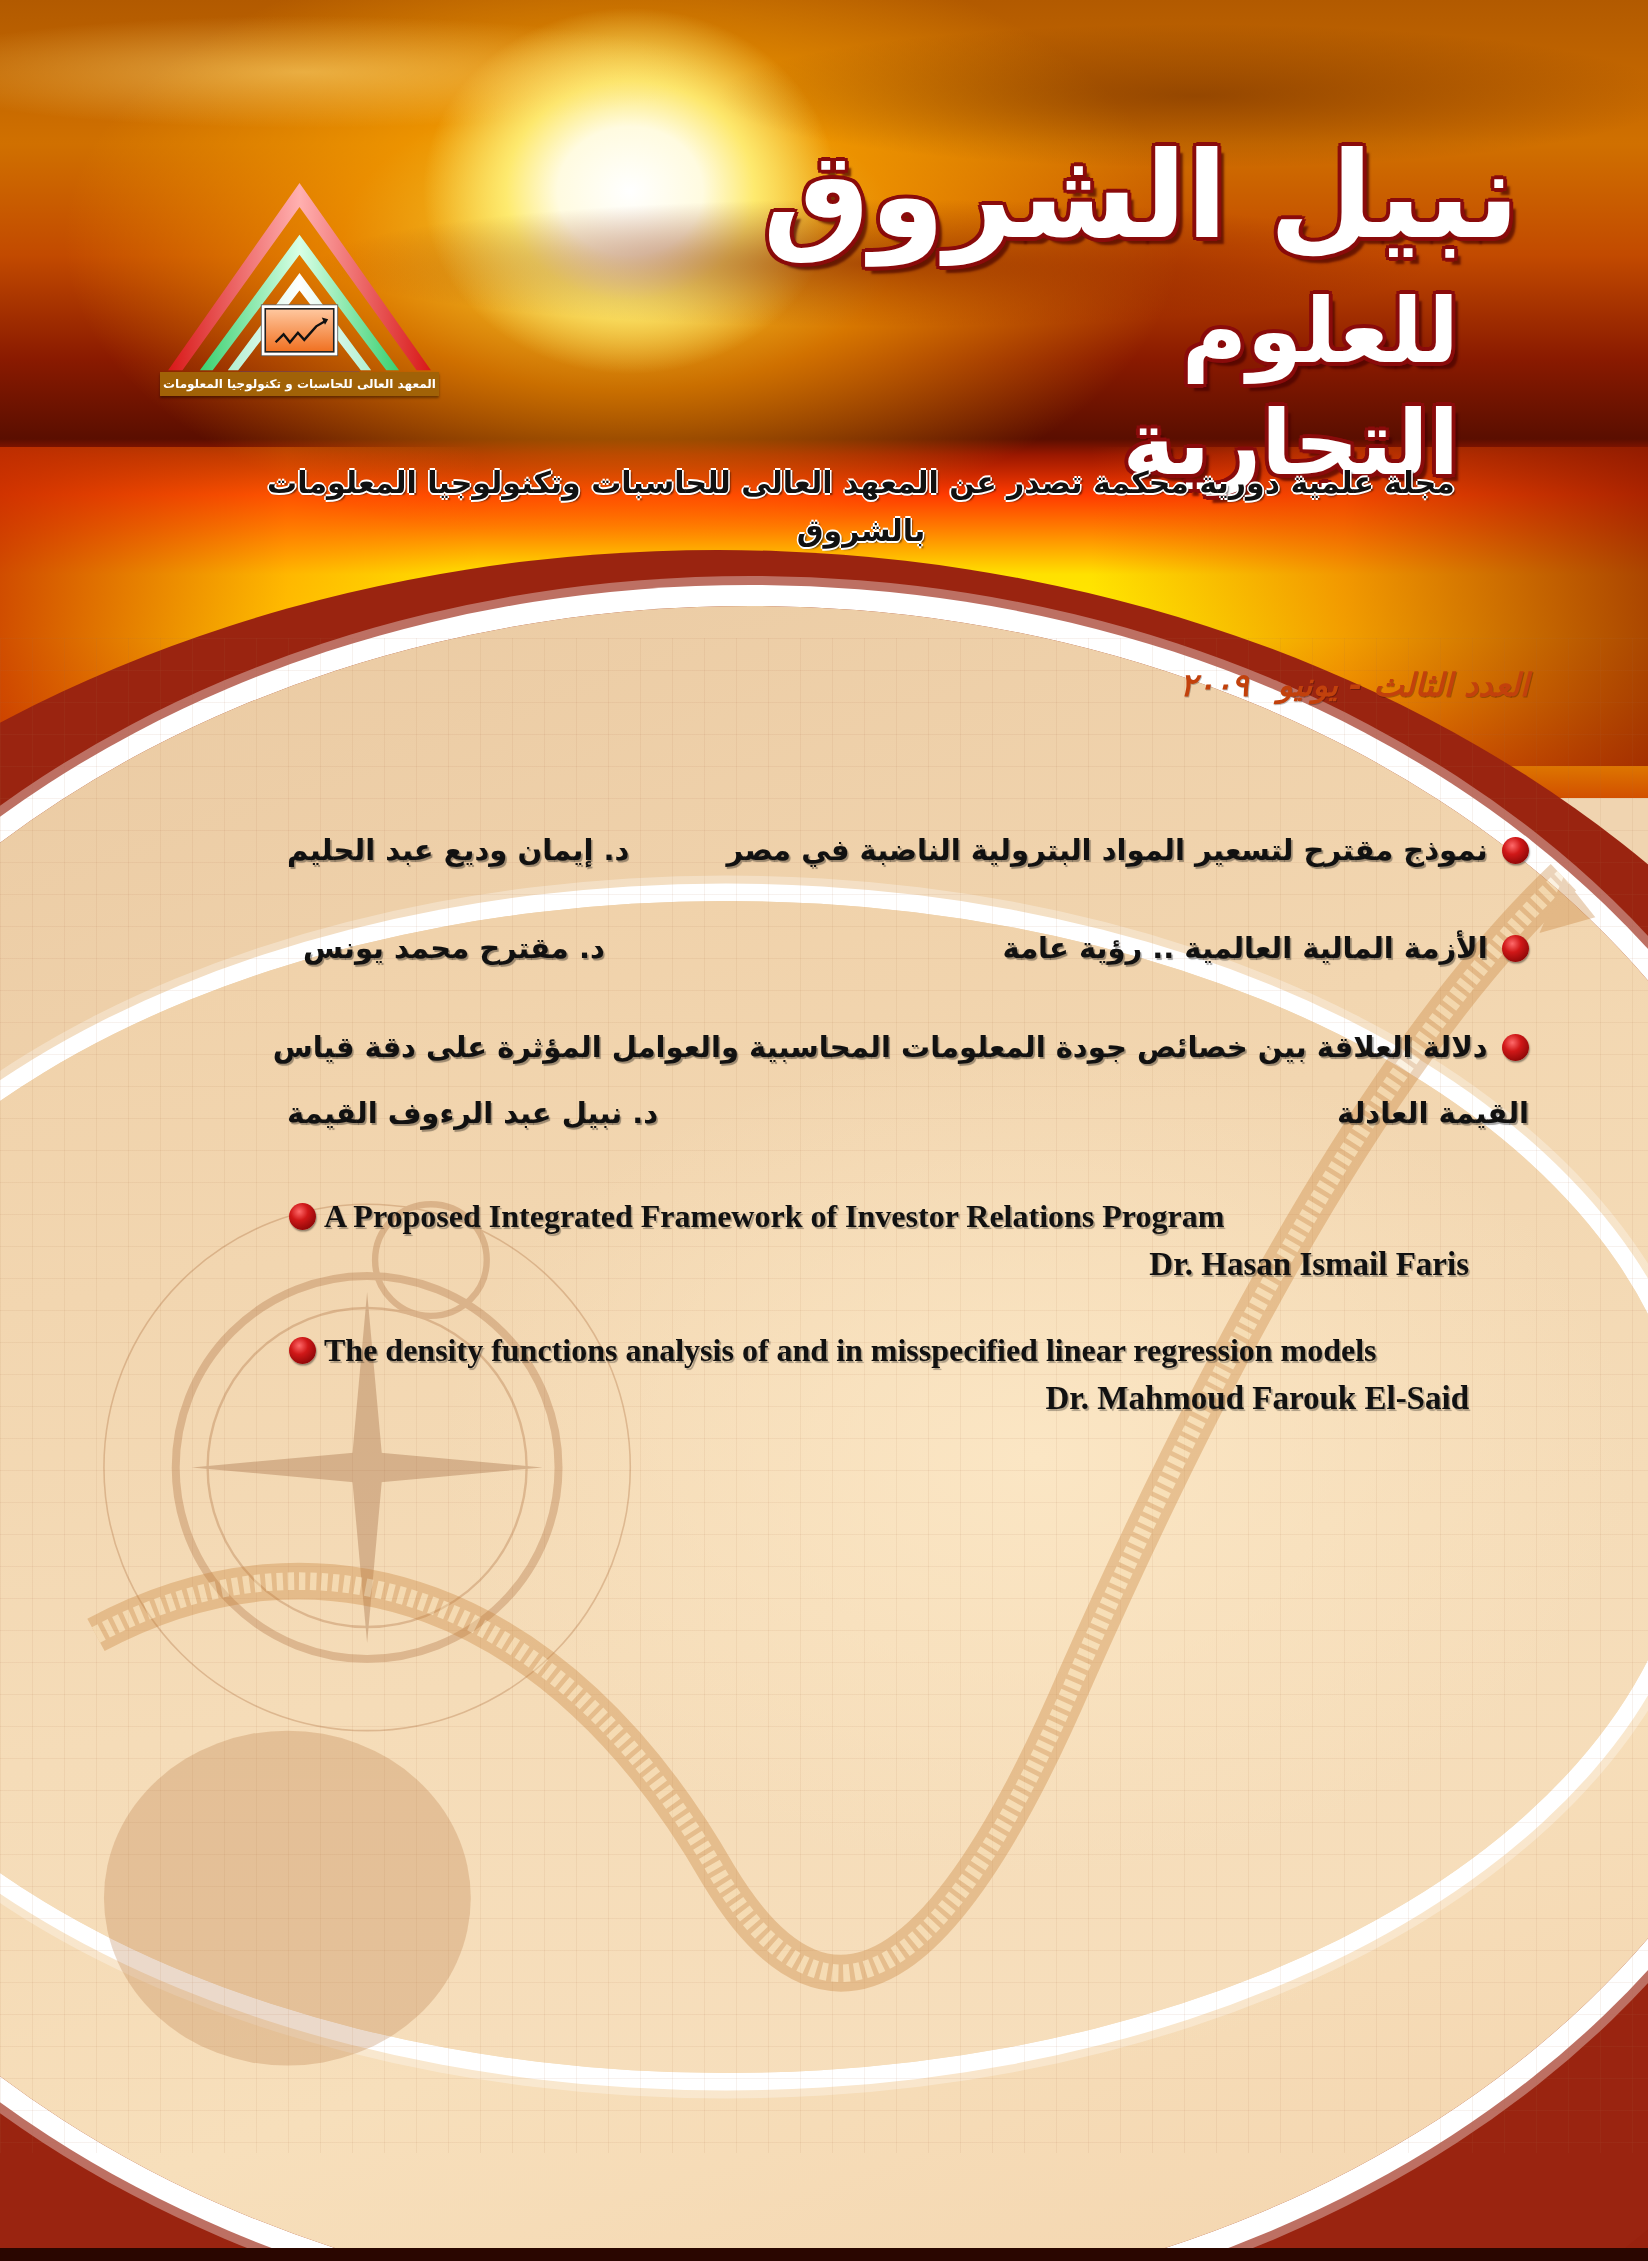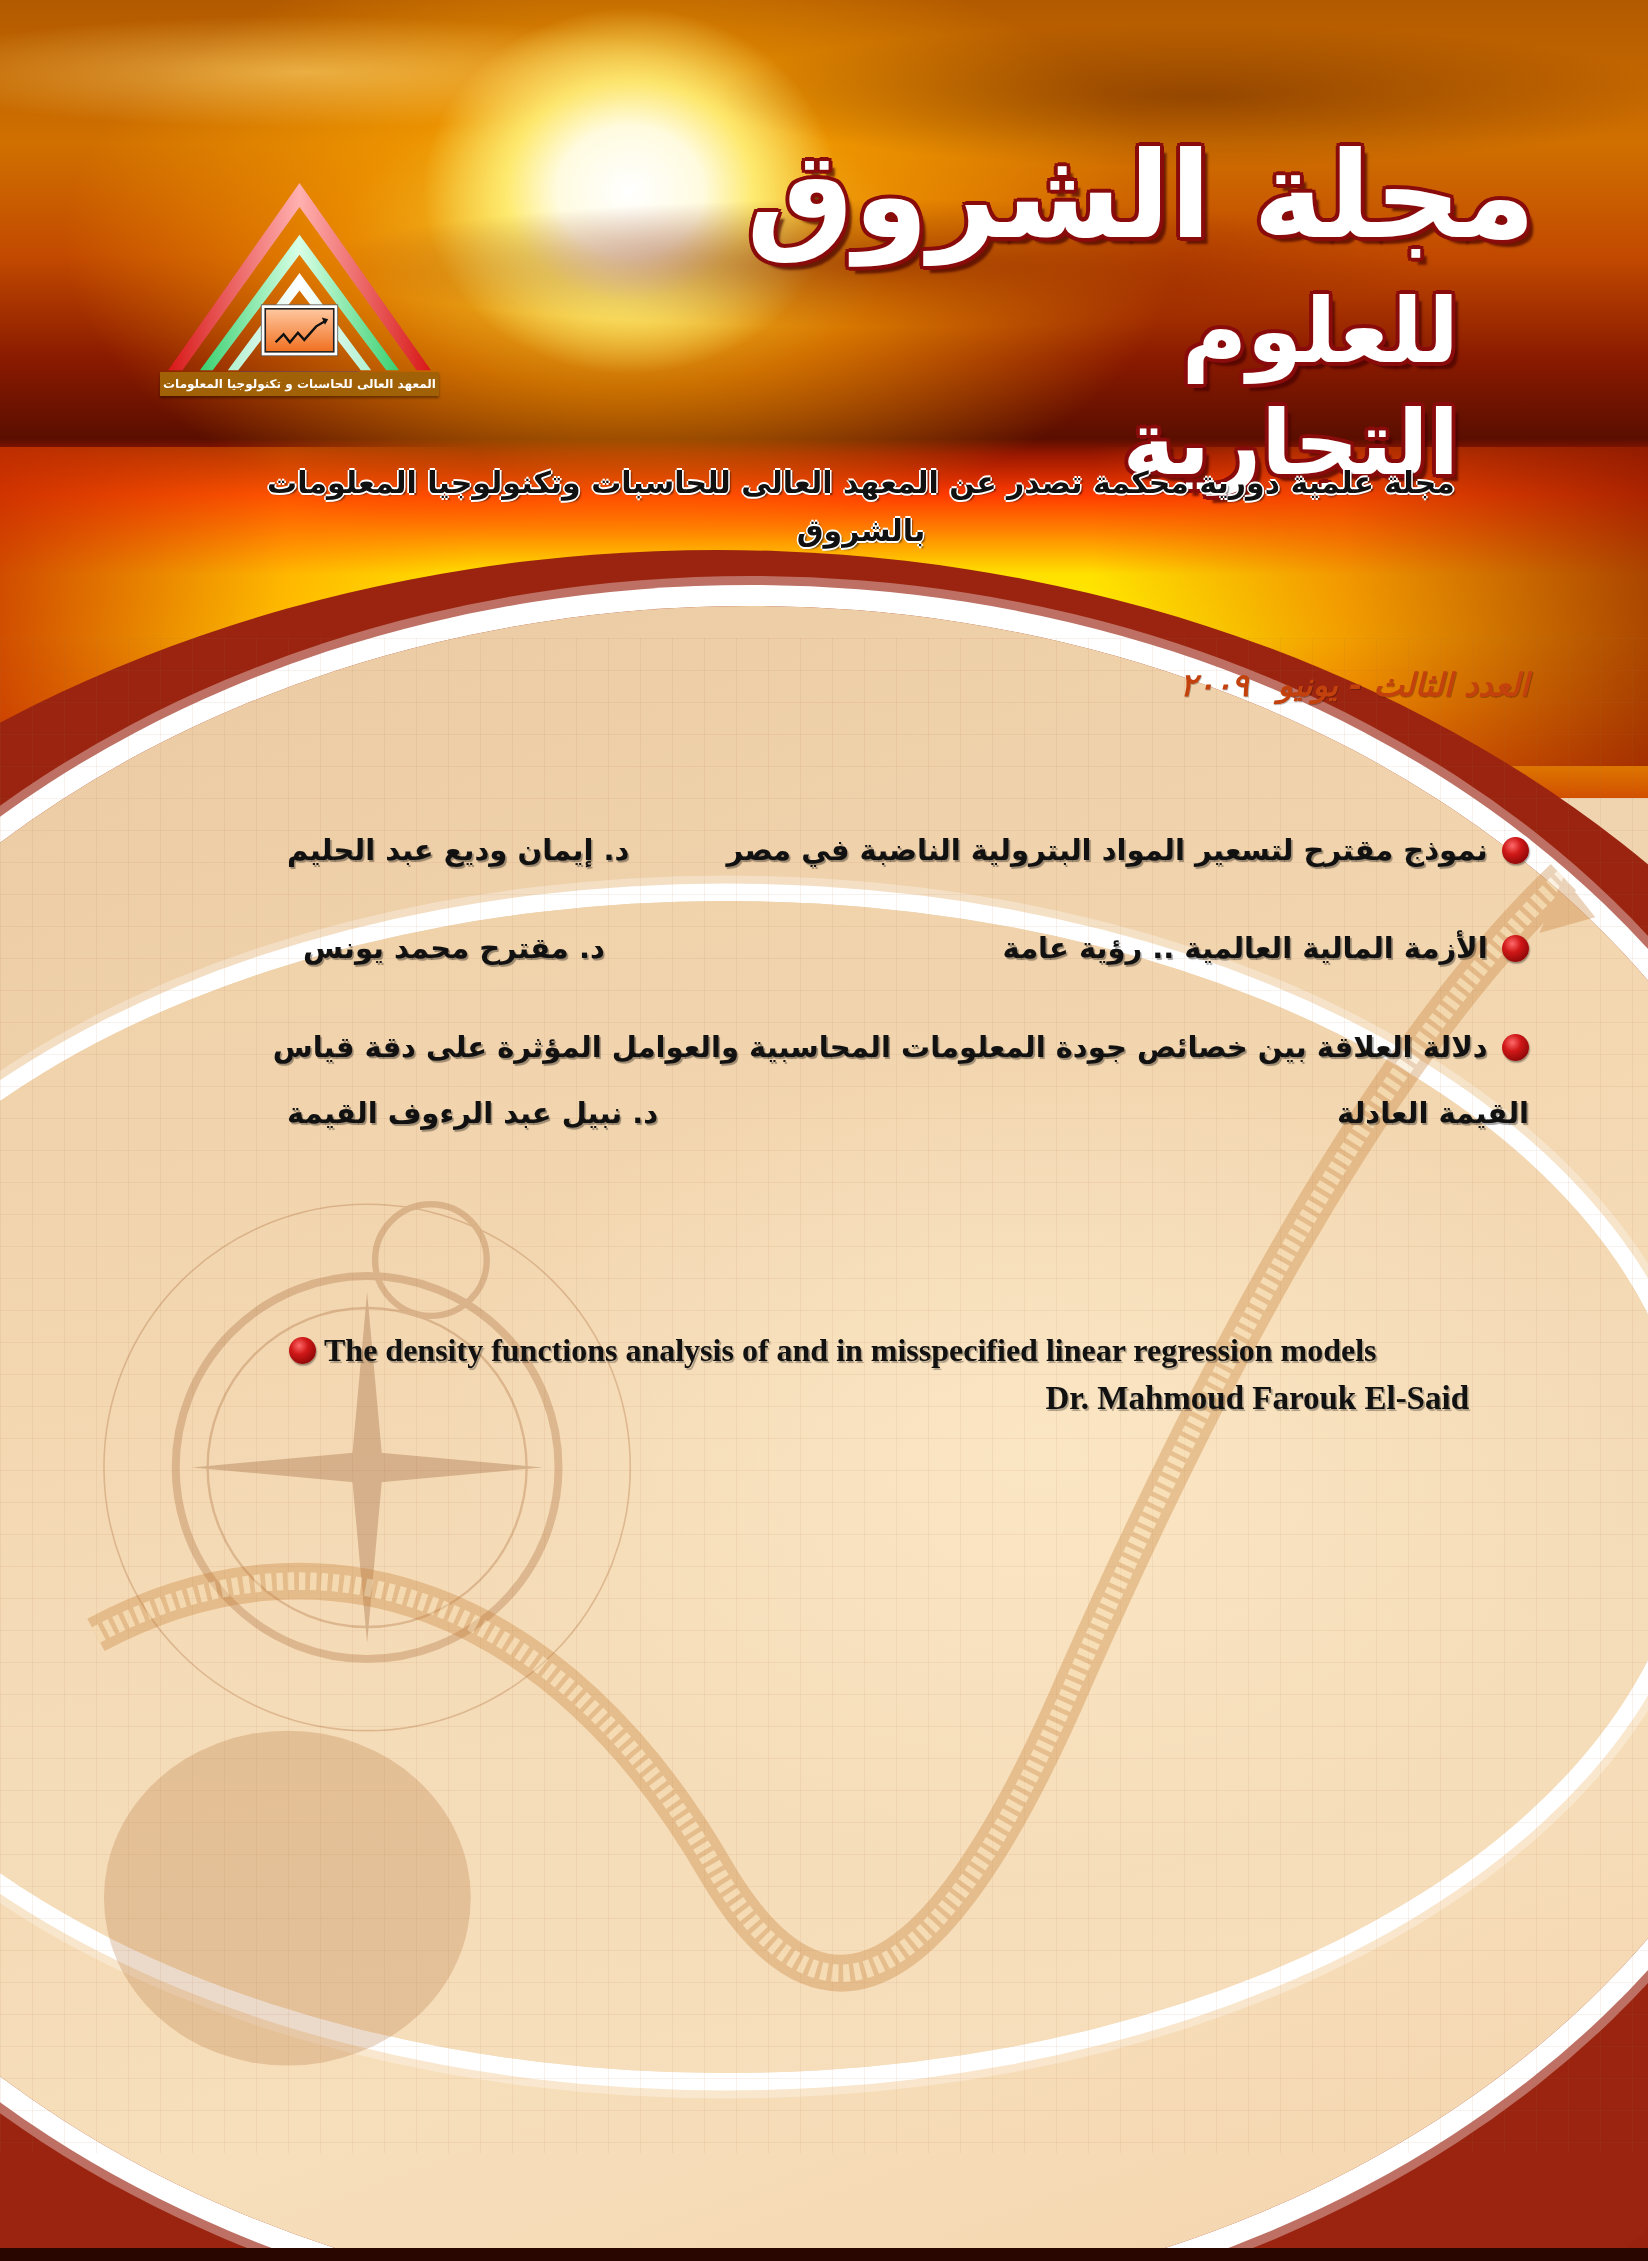--- a/index.html
+++ b/index.html
@@ -196,21 +196,21 @@
     <path d="M175 70 L300 240 L284 240 L175 95 L66 240 L50 240 Z" fill="url(#lgGreen)"></path>
     <path d="M175 118 L265 240 L252 240 L175 140 L98 240 L85 240 Z" fill="url(#lgMint)"></path>
     <rect x="127" y="158" width="96" height="64" fill="#ffffff" stroke="#555" stroke-width="1"></rect>
     <rect x="132" y="163" width="86" height="54" fill="url(#lgBox)" stroke="#222" stroke-width="2"></rect>
     <path d="M145 205 L155 195 L163 205 L173 193 L181 202 L196 185 L208 178" fill="none" stroke="#111" stroke-width="3"></path>
     <path d="M203 174 L211 176 L207 183 Z" fill="#111"></path>
     <path d="M100 242 L250 242 L262 258 L88 258 Z" fill="#1e3ee8"></path>
   </svg>
   <div class="logo-caption">المعهد العالى للحاسبات و تكنولوجيا المعلومات</div>
 
-  <div class="title-main">مجلة الشروق</div>
+  <div class="title-main">نبيل الشروق</div>
   <div class="title-sub">للعلوم التجارية</div>
   <div class="subtitle">مجلة علمية دورية محكمة تصدر عن المعهد العالى للحاسبات وتكنولوجيا المعلومات بالشروق</div>
 
   <div class="issue">
     <span>العدد الثالث - يونيو</span>
     <span style="margin-right:17.5px">٢٠٠٩</span>
   </div>
 
   <div class="ar-item ar-row" style="top:826px;">
     <span class="bullet"></span>
@@ -226,20 +226,27 @@
 
   <div class="ar-item ar-row" style="top:1023px;">
     <span class="bullet"></span>
     <span class="ar-title">دلالة العلاقة بين خصائص جودة المعلومات المحاسبية والعوامل المؤثرة على دقة قياس</span>
   </div>
   <div class="ar-item ar-row" style="top:1089px;">
     <span class="ar-title" style="margin-right:0">القيمة العادلة</span>
     <span class="ar-author">د. نبيل عبد الرءوف القيمة</span>
   </div>
 
+  <div class="en-row" style="top:1192px;">
+    <div class="en-title">
+      <span class="bullet"></span>
+      <span>A Proposed Integrated Framework of Investor Relations Program</span>
+    </div>
+    <div class="en-author">Dr. Hasan Ismail Faris</div>
+  </div>
 
   <div class="en-row" style="top:1326px;">
     <div class="en-title">
       <span class="bullet"></span>
       <span>The density functions analysis of and in misspecified linear regression models</span>
     </div>
     <div class="en-author">Dr. Mahmoud Farouk El-Said</div>
   </div>
 
 </div>

